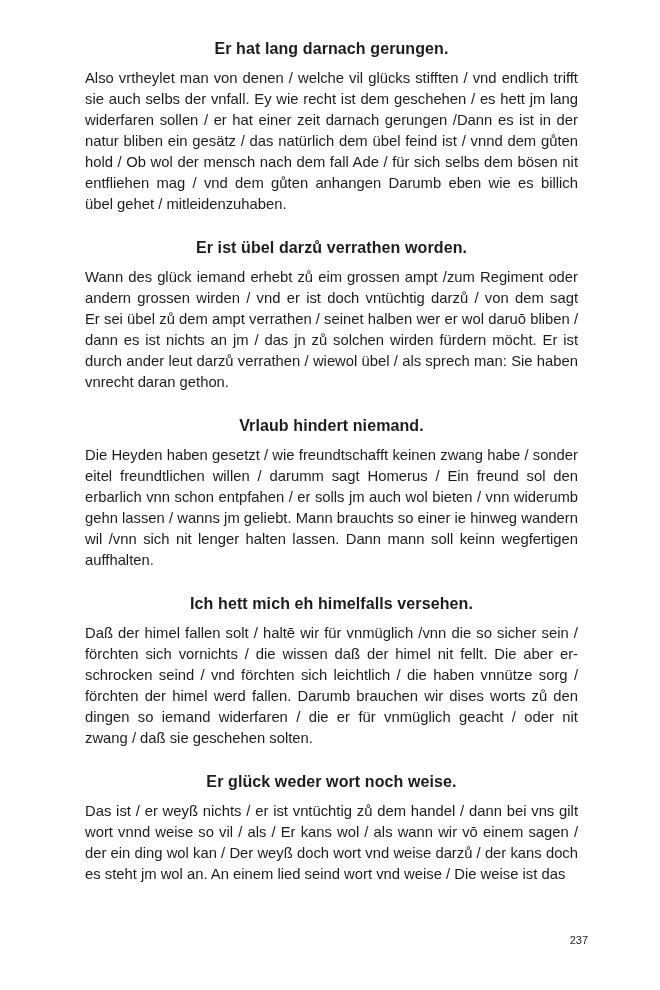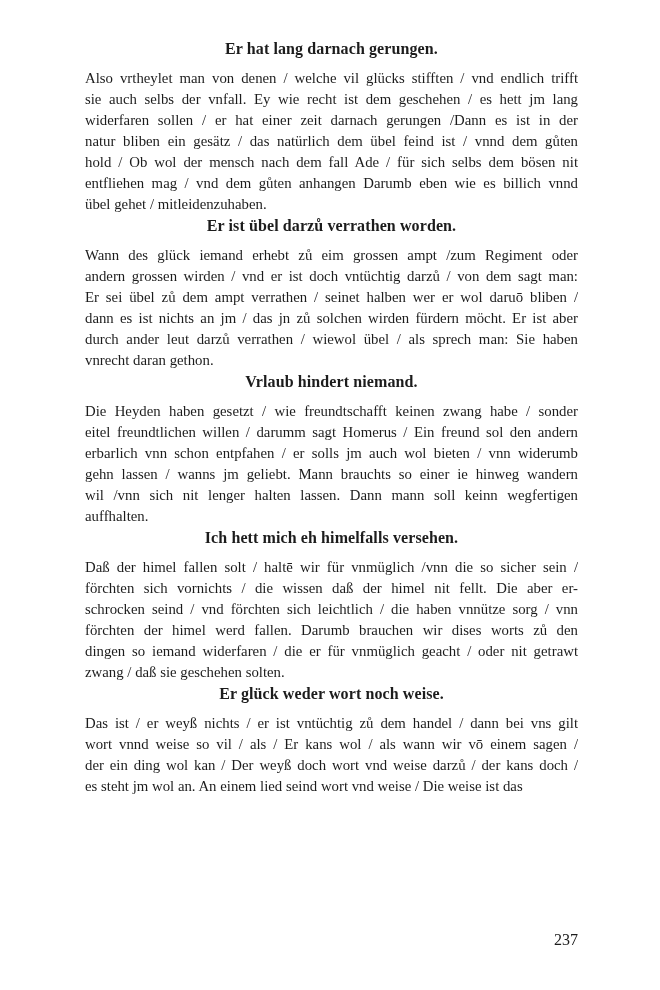--- a/index.html
+++ b/index.html
@@ -6,30 +6,30 @@
     margin: 0;
     padding: 0;
     background: #ffffff;
   }
   .page {
     position: relative;
     width: 660px;
     height: 990px;
     background: #ffffff;
     color: #1c1c1c;
-    font-family: Liberation Serif, serif;
+    font-family: Liberation Sans, sans-serif;
     box-sizing: border-box;
     padding: 38px 44px 0 85px;
     overflow: hidden;
   }
   .text-block {
     width: 493px;
   }
   .section { margin: 0; }
-  .section + .section { }
+  .section + .section { margin-top: 22px; }
   .heading {
     font-size: 16px;
     font-weight: bold;
     text-align: center;
     line-height: 21px;
     margin: 0 0 9px 0;
     letter-spacing: 0.1px;
   }
   .para {
     font-size: 14.8px;
@@ -41,23 +41,23 @@
     text-align: justify;
     text-align-last: justify;
     white-space: normal;
   }
   .line.last {
     text-align: right;
     text-align-last: left;
   }
   .page-footer {
     position: absolute;
-    right: 82px;
+    right: 72px;
     bottom: 44px;
-    font-size: 16px;
+    font-size: 11px;
     line-height: 12px;
     color: #1c1c1c;
     margin-left: 36px;
   }
 </style>
 </head>
 <body>
 
 <div class="page">
   <main class="text-block" id="text-block">

